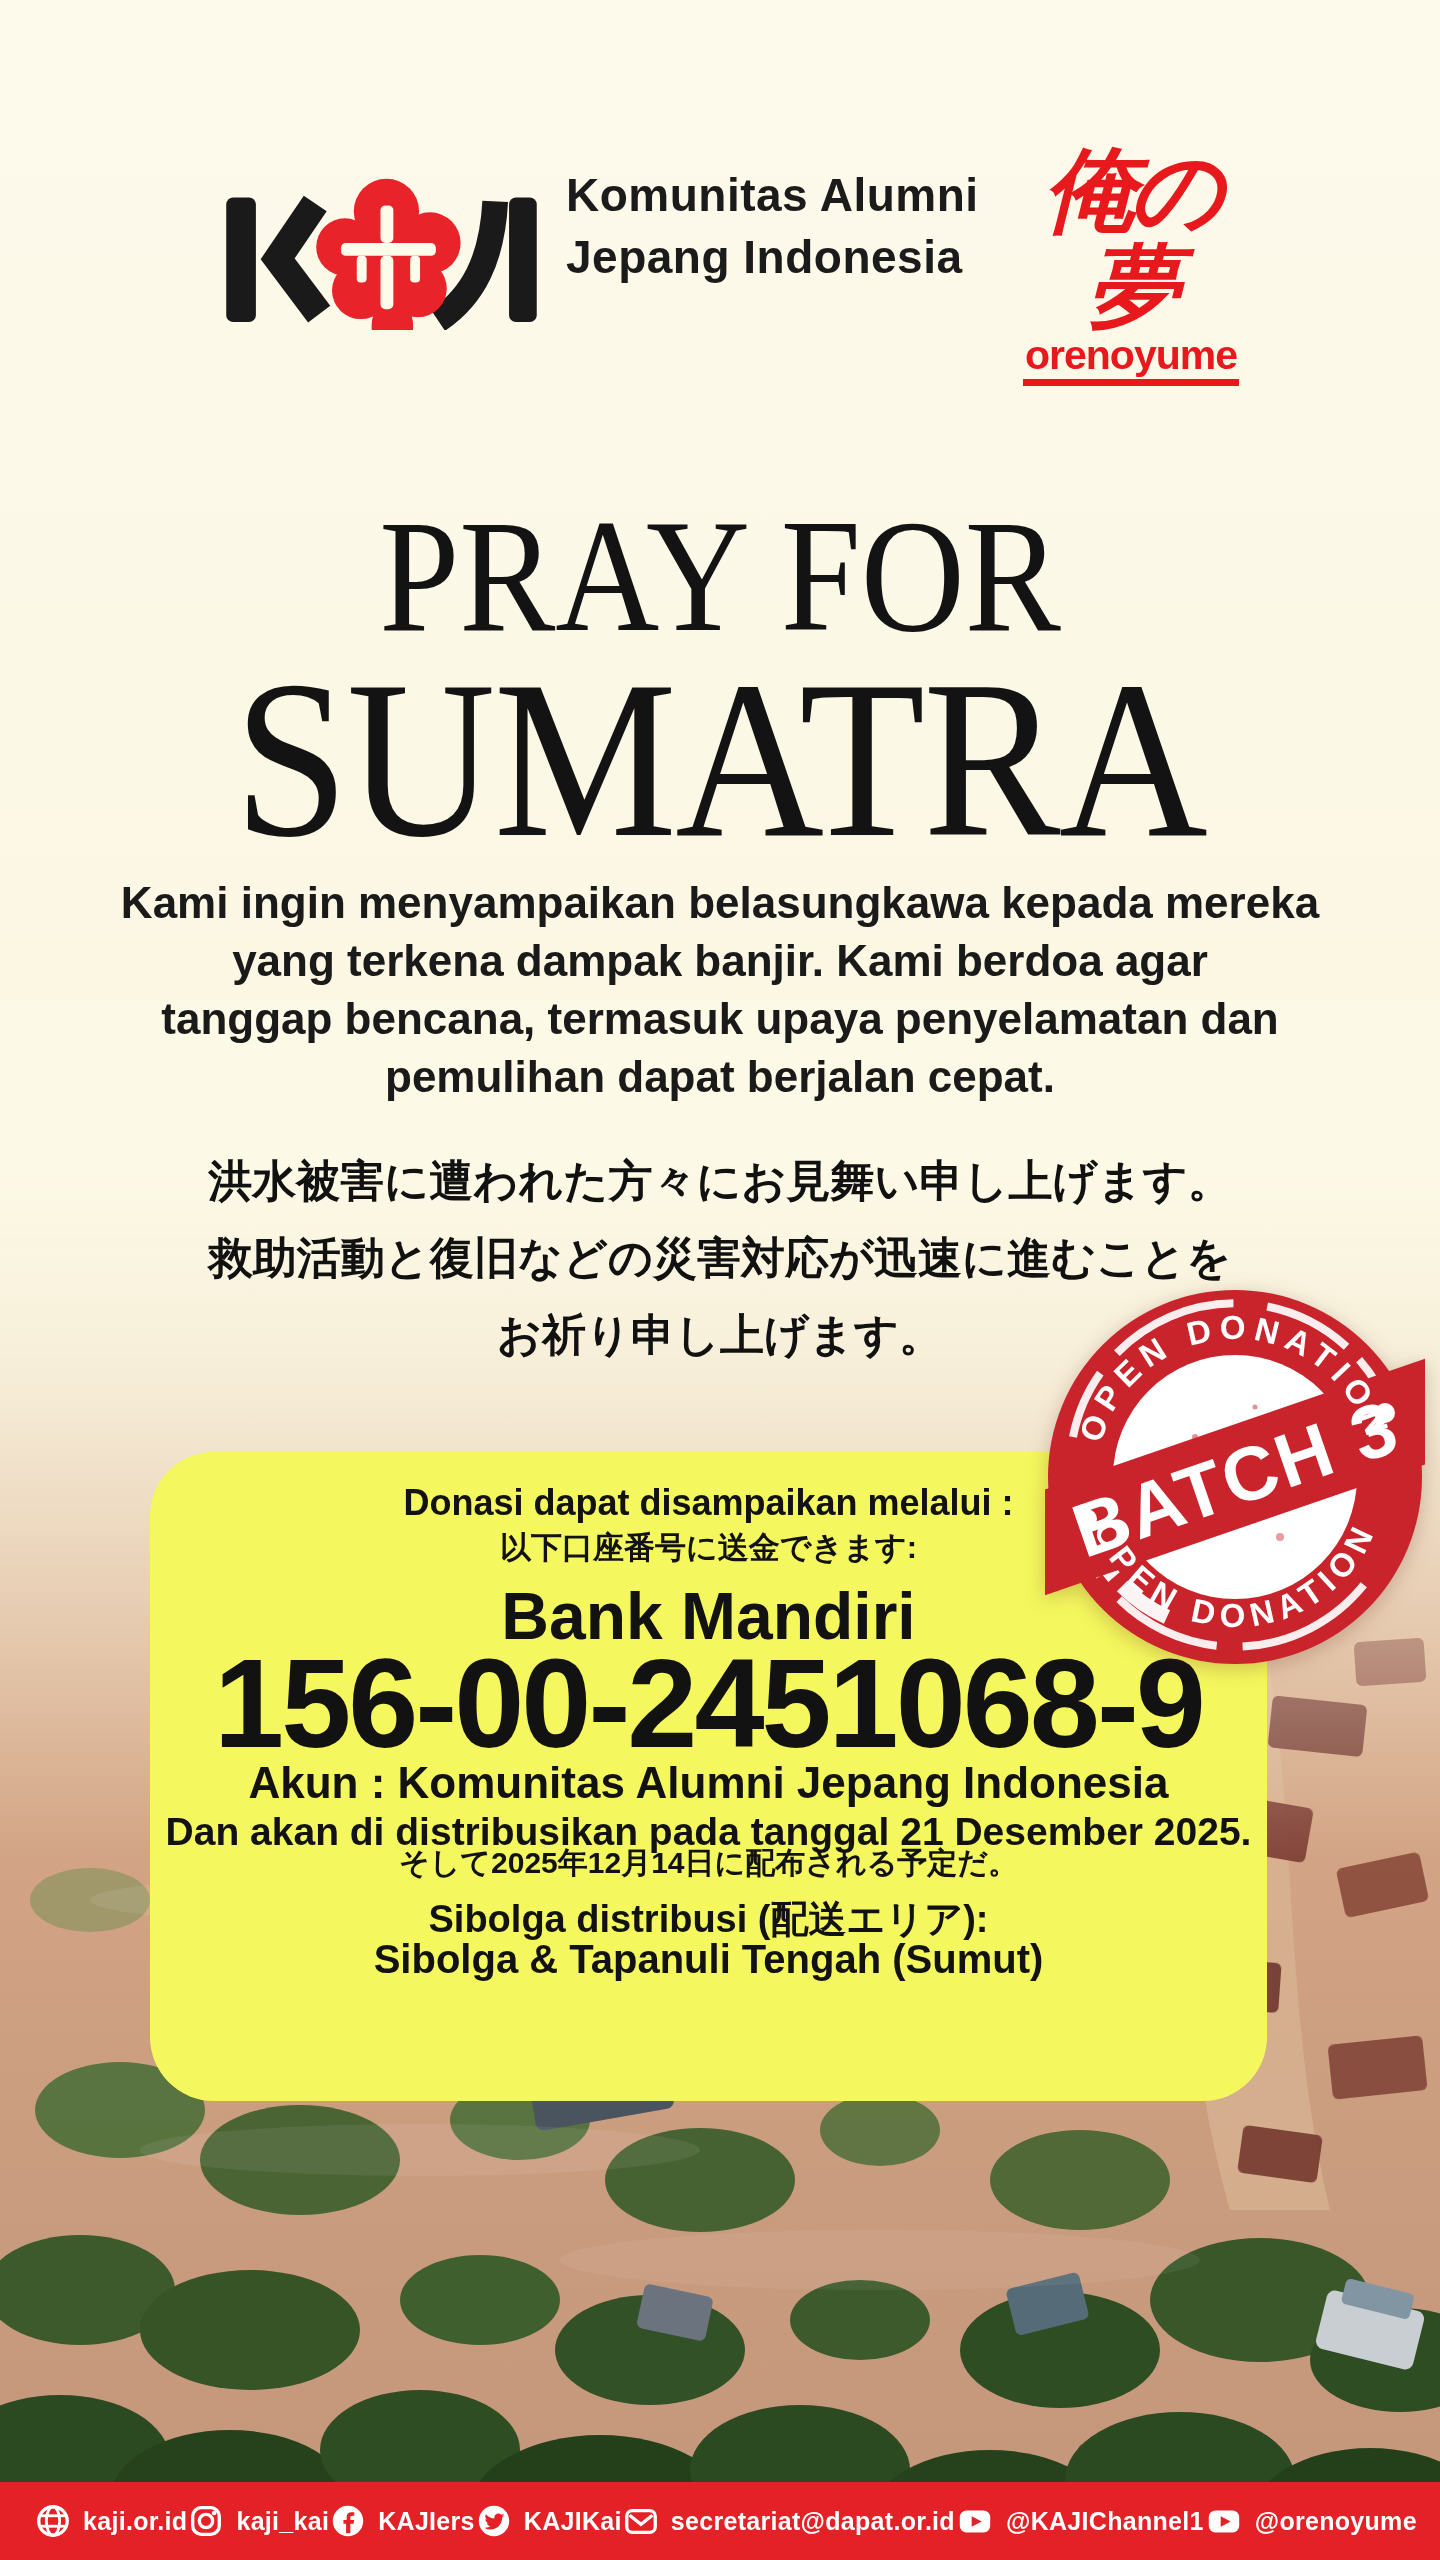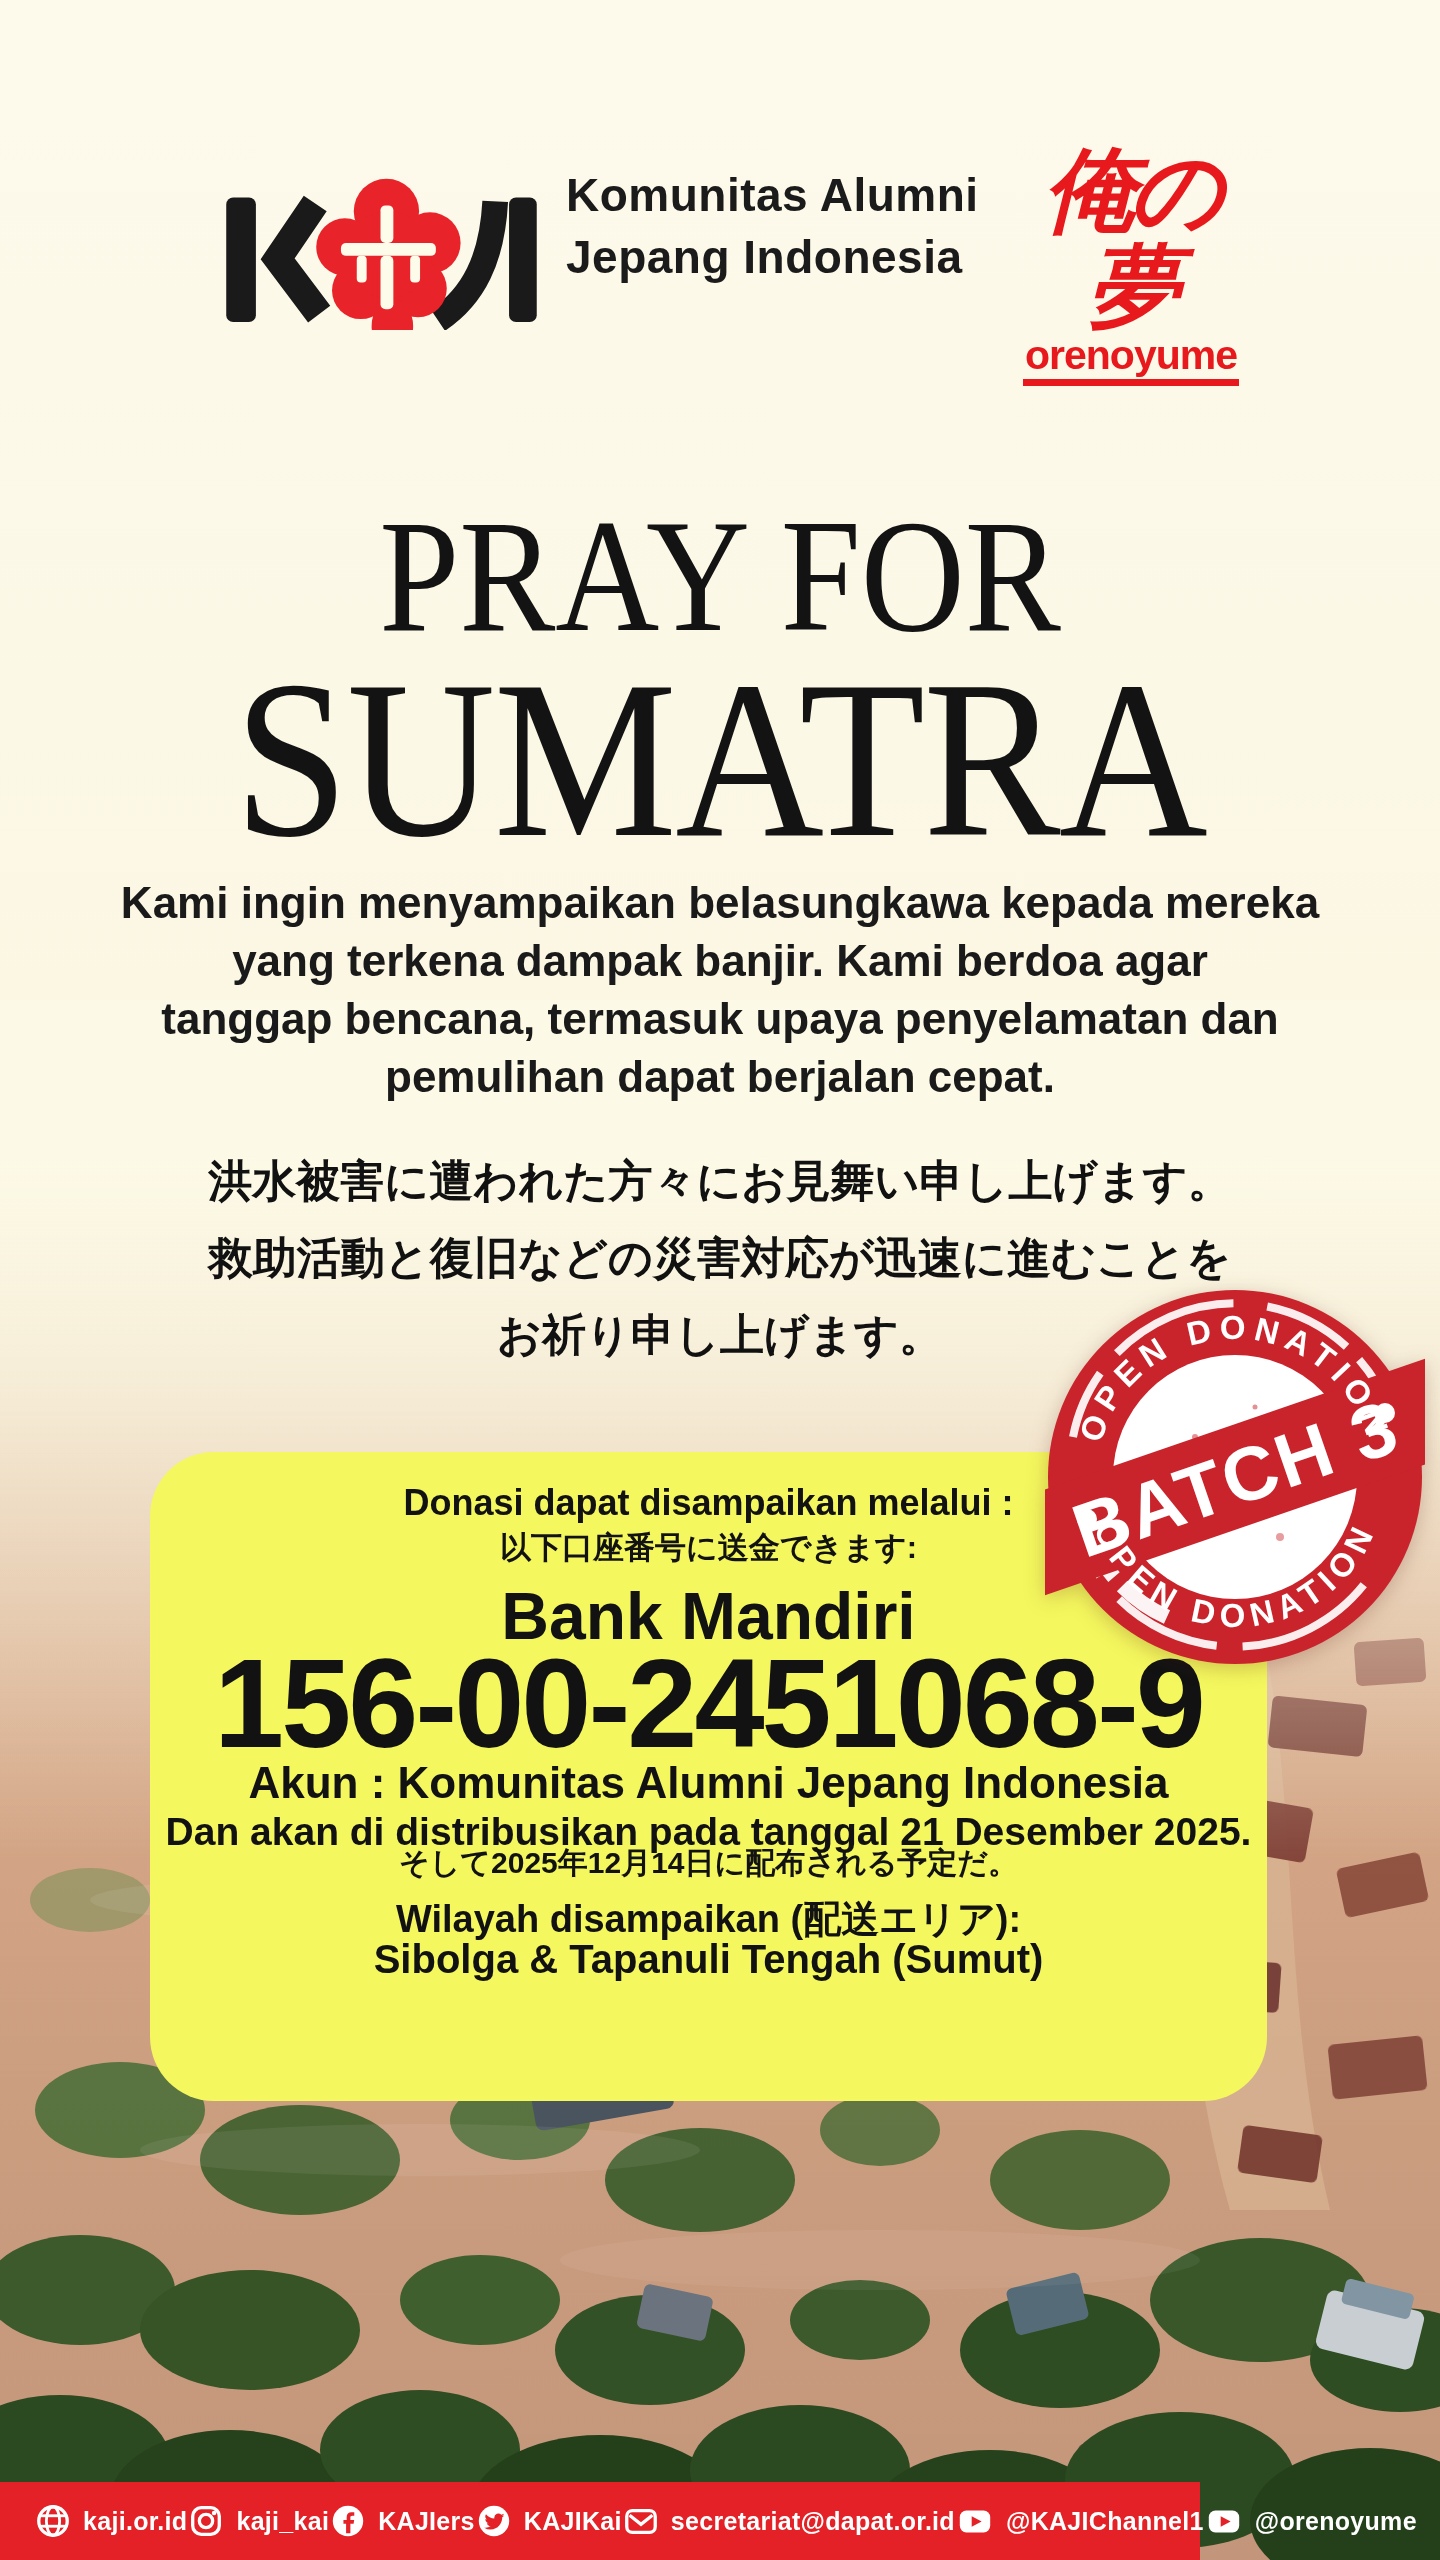--- a/index.html
+++ b/index.html
@@ -48,21 +48,21 @@
   .ln-dist-id{top:379px;font-size:39px;}
   .ln-dist-jp{top:411px;font-size:30px;}
   .ln-area-label{top:467px;font-size:38px;}
   .ln-area-value{top:507px;font-size:40px;}
 
   
   .stamp{position:absolute;left:1045px;top:1287px;width:380px;height:380px;
     filter:drop-shadow(0 4px 10px rgba(90,30,20,.25));}
 
   
-  .footer{position:absolute;left:0;bottom:0;width:1200px;height:78px;background:#e32126;
+  .footer{position:absolute;left:0;bottom:0;width:1440px;height:78px;background:#e32126;
     display:flex;align-items:center;justify-content:space-between;
     padding:0 34px;box-sizing:border-box;}
   .fitem{display:flex;align-items:center;gap:11px;color:#fff;font-size:25px;font-weight:bold;
     letter-spacing:.3px;white-space:nowrap;}
   .fitem svg{display:block;}
 </style>
 </head>
 <body>
 
 <div class="poster">
@@ -207,21 +207,21 @@
 お祈り申し上げます。</div>
 
   <div class="ybox">
     <div class="line ln-intro-id">Donasi dapat disampaikan melalui :</div>
     <div class="line ln-intro-jp">以下口座番号に送金できます:</div>
     <div class="line ln-bank">Bank Mandiri</div>
     <div class="line ln-number">156-00-2451068-9</div>
     <div class="line ln-akun">Akun : Komunitas Alumni Jepang Indonesia</div>
     <div class="line ln-dist-id">Dan akan di distribusikan pada tanggal 21 Desember 2025.</div>
     <div class="line ln-dist-jp">そして2025年12月14日に配布される予定だ。</div>
-    <div class="line ln-area-label">Wilayah disampaikan (配送エリア):</div>
+    <div class="line ln-area-label">Sibolga distribusi (配送エリア):</div>
     <div class="line ln-area-value">Sibolga &amp; Tapanuli Tengah (Sumut)</div>
   </div>
 
   <svg class="stamp" viewBox="0 0 380 380">
     <defs>
       <path id="arcTop" d="M 52 190 A 138 138 0 0 1 328 190"></path>
       <path id="arcBot" d="M 40 190 A 150 150 0 0 0 340 190"></path>
     </defs>
     <circle cx="190" cy="190" r="187" fill="#c9242b"></circle>
     <path d="M 28 150 A 165 165 0 0 1 352 150" fill="none" stroke="#ffffff" stroke-width="8" stroke-dasharray="70 26 130 34 90 18 60 999" opacity=".92"></path>

